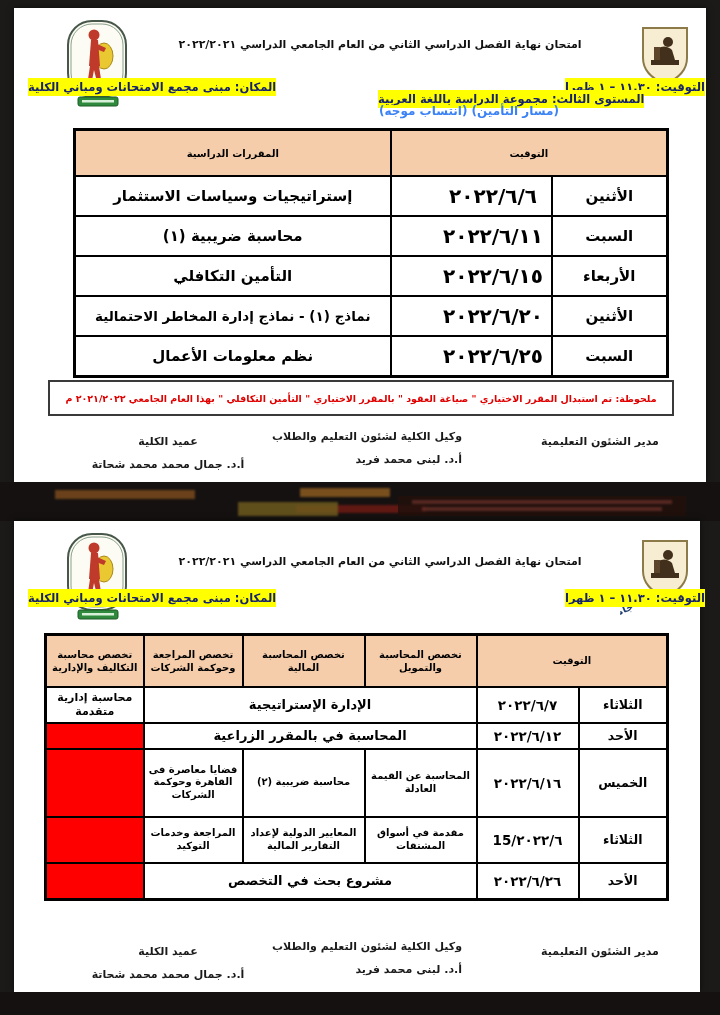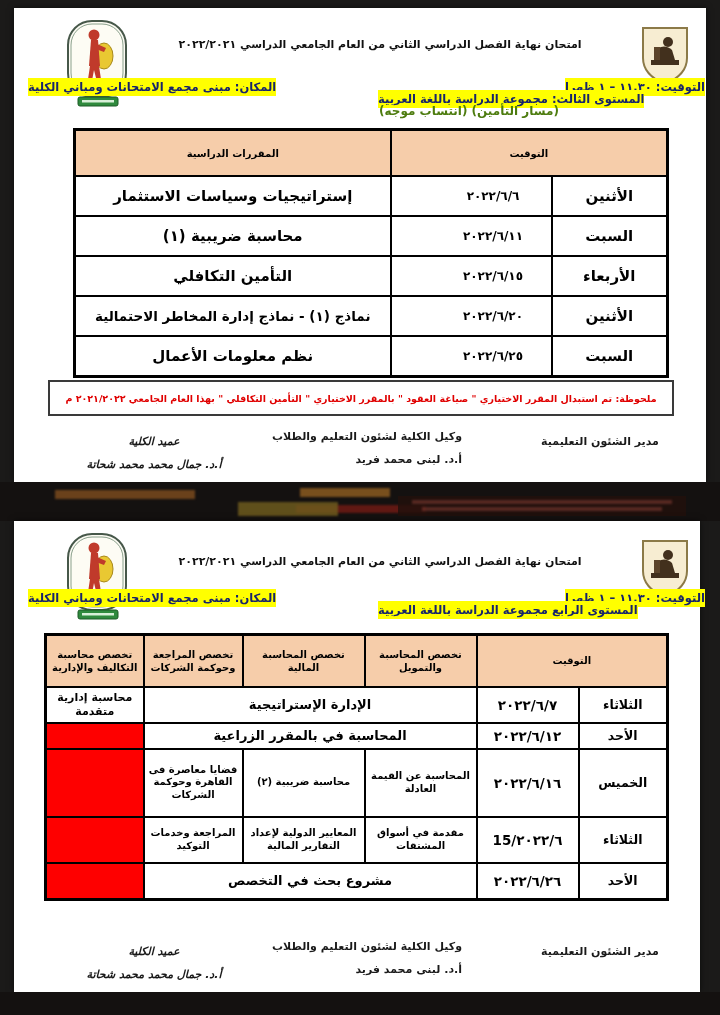--- a/index.html
+++ b/index.html
@@ -29,34 +29,34 @@
   }
   .hl.timing{left:551px;top:70px;}
   .hl.level{left:364px;top:70px;margin-top:12px;}
   .hl.location{left:14px;top:70px;}
   #page2 .hl.timing{left:551px;top:68px;}
   #page2 .hl.level{left:364px;top:68px;}
   #page2 .hl.location{left:14px;top:68px;}
 
   .track{
     position:absolute;left:330px;top:96px;width:250px;text-align:center;
-    font-size:12px;font-weight:bold;color:#4d7c0f;white-space:nowrap;
+    font-size:12px;font-weight:bold;color:#3b82f6;white-space:nowrap;
   }
   #page2 .track{top:94px;}
 
   table{border-collapse:collapse;table-layout:fixed;direction:rtl;position:absolute;}
   td,th{border:2px solid #000;text-align:center;vertical-align:middle;
         padding:1px 2px;color:#000;overflow:hidden;}
   th{background:#f6cdaa;font-weight:bold;}
 
   #t1{left:59px;top:120px;width:593px;border:3px solid #000;}
   #t1 th{font-size:10px;height:42px;}
   #t1 td{font-weight:bold;}
   #t1 .day{font-size:15px;}
-  #t1 .date{font-size:12px;letter-spacing:.5px;padding-left:46px;}
+  #t1 .date{font-size:20px;letter-spacing:.5px;padding-left:46px;}
   #t1 .course{font-size:15px;}
 
   #t2{left:30px;top:112px;width:622px;border:3px solid #000;}
   #t2 th{font-size:10px;line-height:1.3;}
   #t2 td{font-weight:bold;}
   #t2 .day{font-size:12.5px;}
   #t2 .date{font-size:13.5px;letter-spacing:.3px;}
   #t2 .span-cell{font-size:13px;}
   #t2 .small{font-size:10px;line-height:1.25;}
   #t2 .cost-cell{font-size:11px;line-height:1.2;}
@@ -67,21 +67,21 @@
     border:2px solid #3a3a3a;display:flex;align-items:center;justify-content:center;
   }
   .note-text{
     color:#e00000;font-size:9.5px;font-weight:bold;white-space:nowrap;direction:rtl;
   }
 
   .sig{position:absolute;text-align:center;font-weight:bold;color:#1a1a1a;font-size:11px;}
   .sig div{margin-bottom:10px;white-space:nowrap;}
   .sig.director{left:506px;top:427px;width:160px;}
   .sig.vice{left:228px;top:422px;width:220px;text-align:right;}
-  .sig.dean{left:60px;top:427px;width:160px;font-style:italic;}
+  .sig.dean{left:74px;top:427px;width:160px;}
   #page2 .sig.director{top:424px;}
   #page2 .sig.vice{top:419px;}
   #page2 .sig.dean{top:424px;}
 
   .logo{position:absolute;}
   .faculty-logo{left:46px;top:10px;}
   .univ-logo{left:606px;top:14px;}
 
   .strip{position:absolute;left:0;width:720px;background:#141110;}
   #midstrip{top:482px;height:39px;}
@@ -211,21 +211,20 @@
   <svg class="logo univ-logo" width="86" height="92" viewBox="0 0 86 92">
     <path d="M23 6 h44 v30 q0 17 -22 26 q-22 -9 -22 -26 Z" fill="#f7edd2" stroke="#8c7a48" stroke-width="2"></path>
     <circle cx="48" cy="20" r="5" fill="#42301d"></circle>
     <path d="M38 26 q8 -4 14 2 l3 10 l-20 0 Z" fill="#42301d"></path>
     <rect x="31" y="38" width="28" height="5" fill="#42301d"></rect>
     <rect x="34" y="25" width="6" height="13" fill="#5d452b"></rect>
     <text x="14" y="74" font-size="10" font-weight="bold" fill="#1d3b6e" transform="rotate(-22 14 74)" font-family="DejaVu Sans, sans-serif">جامعة القاهرة</text>
   </svg>
 
   <span class="hl timing">التوقيت: ١١.٣٠ – ١ ظهرا</span>
-  <span class="hl level">المستوى الرابع مجموعة الدراسة باللغة العربية</span>
   <span class="hl location">المكان: مبنى مجمع الامتحانات ومباني الكلية</span>
 
   <table id="t2">
     <colgroup>
       <col style="width:89px">
         <col style="width:102px">
         <col style="width:112px">
       <col style="width:122px">
         <col style="width:99px">
         <col style="width:98px">

